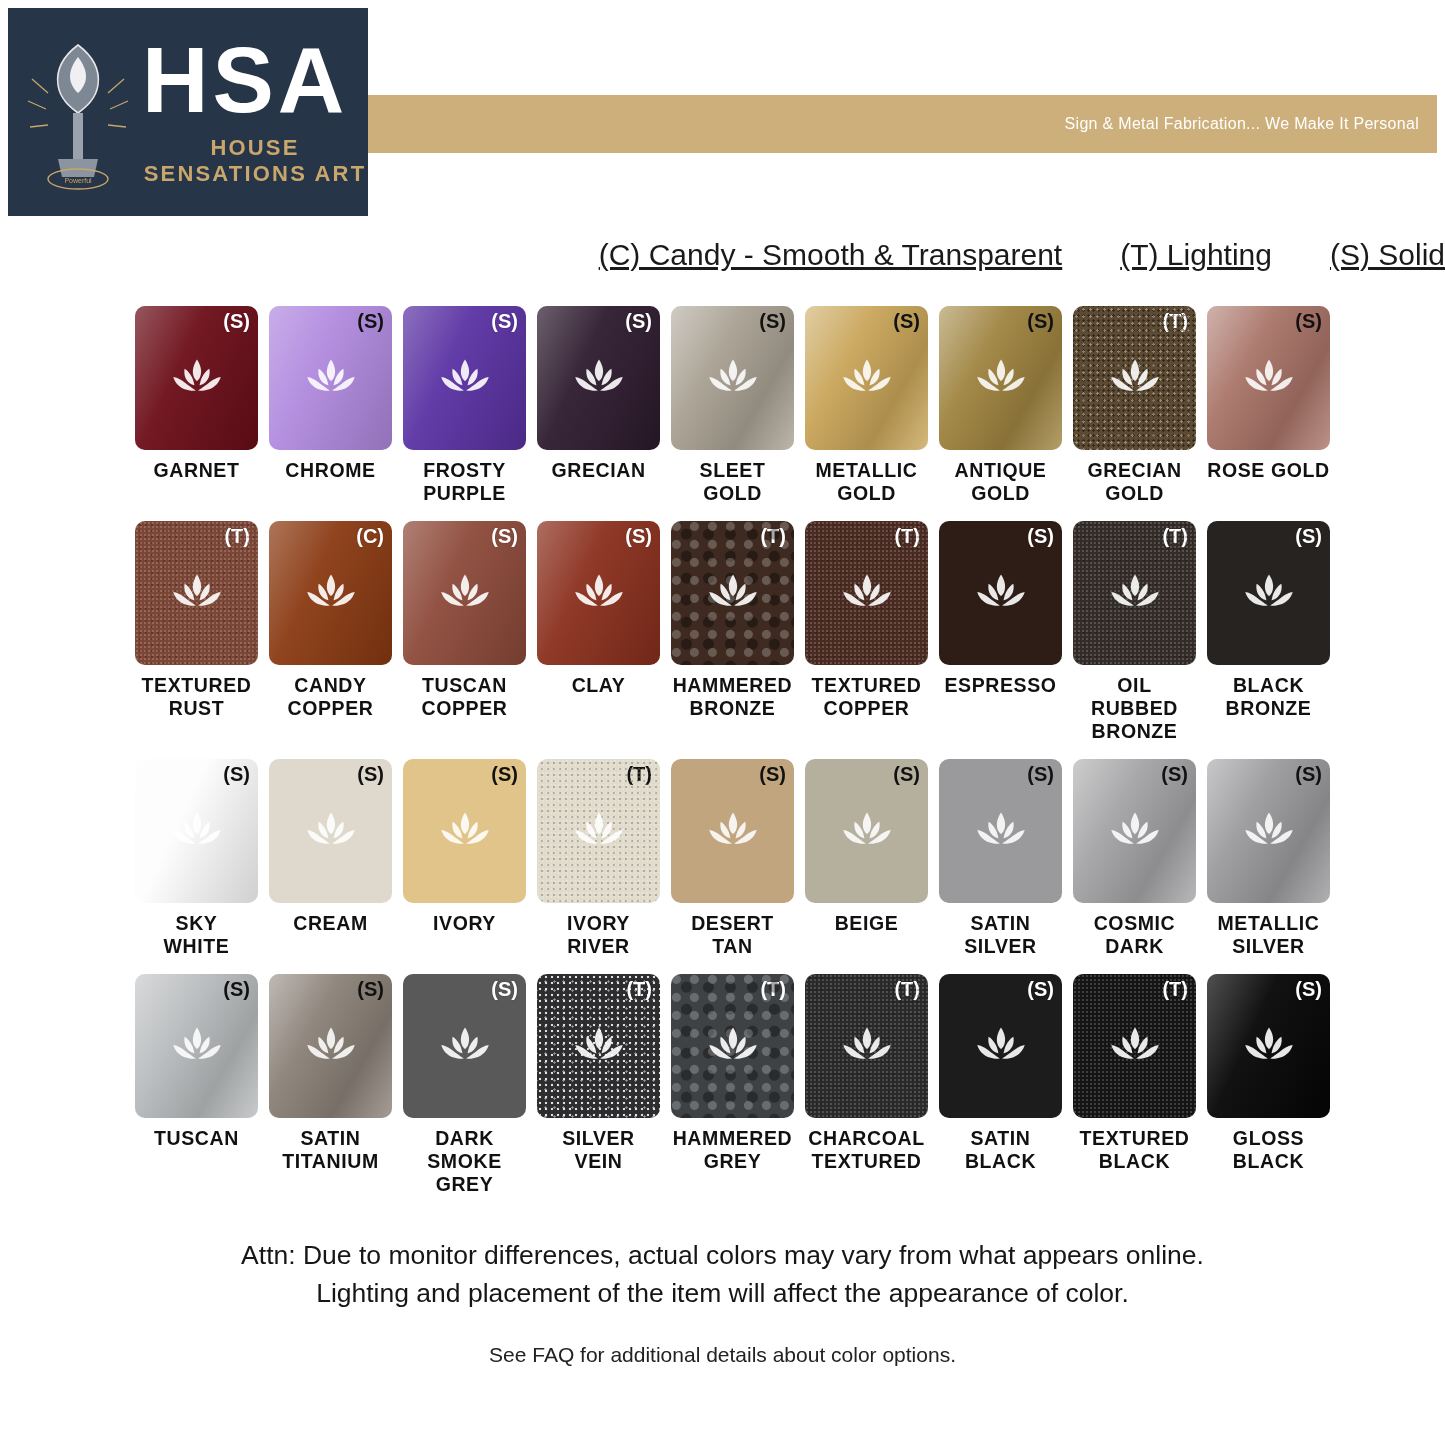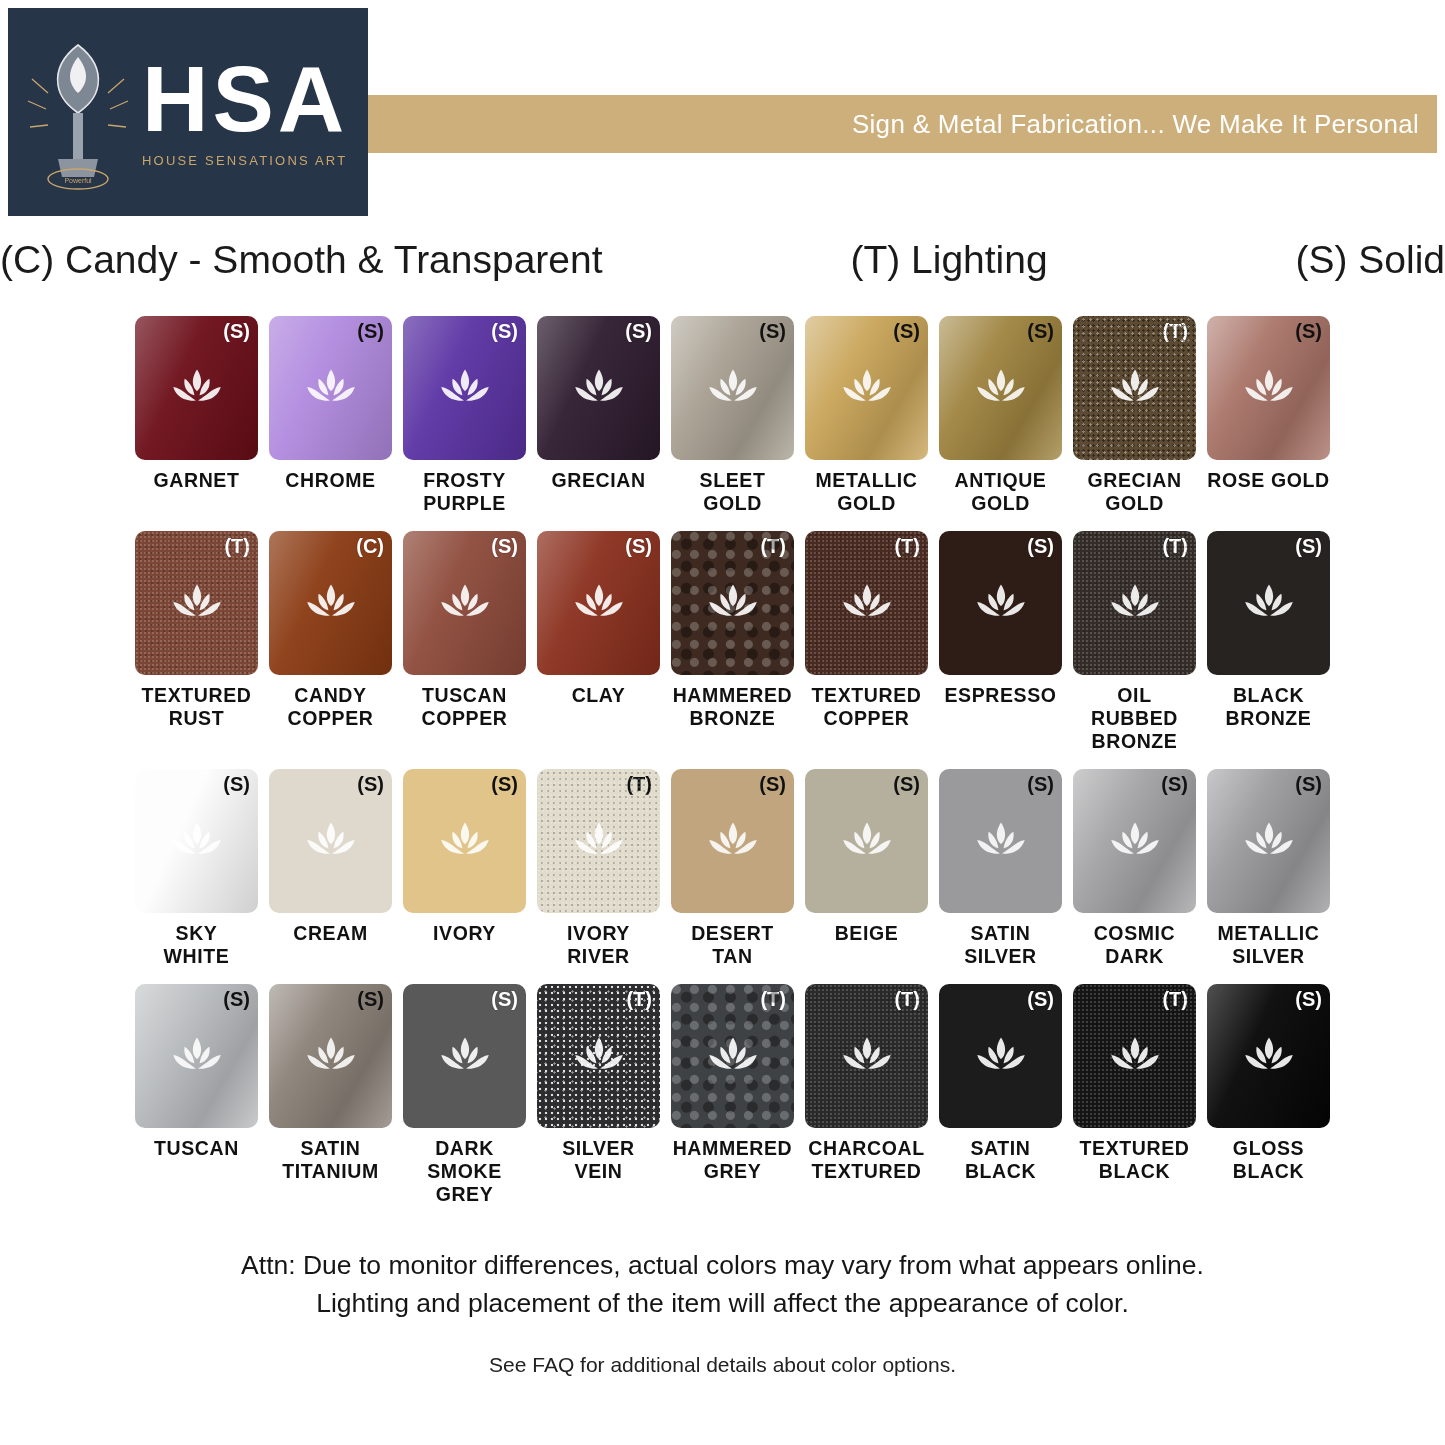--- a/index.html
+++ b/index.html
@@ -47,59 +47,61 @@
   }
   .logo-hsa {
     color: #ffffff;
     font-size: 92px;
     font-weight: bold;
     letter-spacing: 4px;
     line-height: 0.95;
   }
   .logo-sub {
     color: #c9a66b;
-    font-size: 13px;
+    font-size: 22px;
     letter-spacing: 2.2px;
     margin-top: 10px;
-    font-weight: normal;
+    font-weight: bold;
+    text-align: center;
   }
   .tagline-bar {
     position: absolute;
     left: 368px;
     top: 95px;
     right: 8px;
     height: 58px;
     background: #cdaf7c;
     display: flex;
     align-items: center;
     justify-content: flex-end;
     padding-right: 18px;
   }
   .tagline-bar span {
     color: #ffffff;
-    font-size: 26px;
+    font-size: 16px;
     letter-spacing: 0.3px;
   }
 
   
   .title {
     text-align: center;
     font-size: 31px;
     font-weight: bold;
     letter-spacing: 0.6px;
     color: #111;
     margin-top: -24px;
   }
   .legend {
     display: flex;
-    justify-content: space-between;
+    justify-content: flex-end;
     gap: 58px;
     margin-top: 22px;
-    font-size: 39px;
+    font-size: 30px;
     color: #1a1a1a;
+    text-decoration: underline;
   }
 
   
   .grid {
     margin: 34px auto 0;
     width: 1175px;
     display: grid;
     grid-template-columns: repeat(9, 1fr);
     row-gap: 16px;
     column-gap: 11px;

